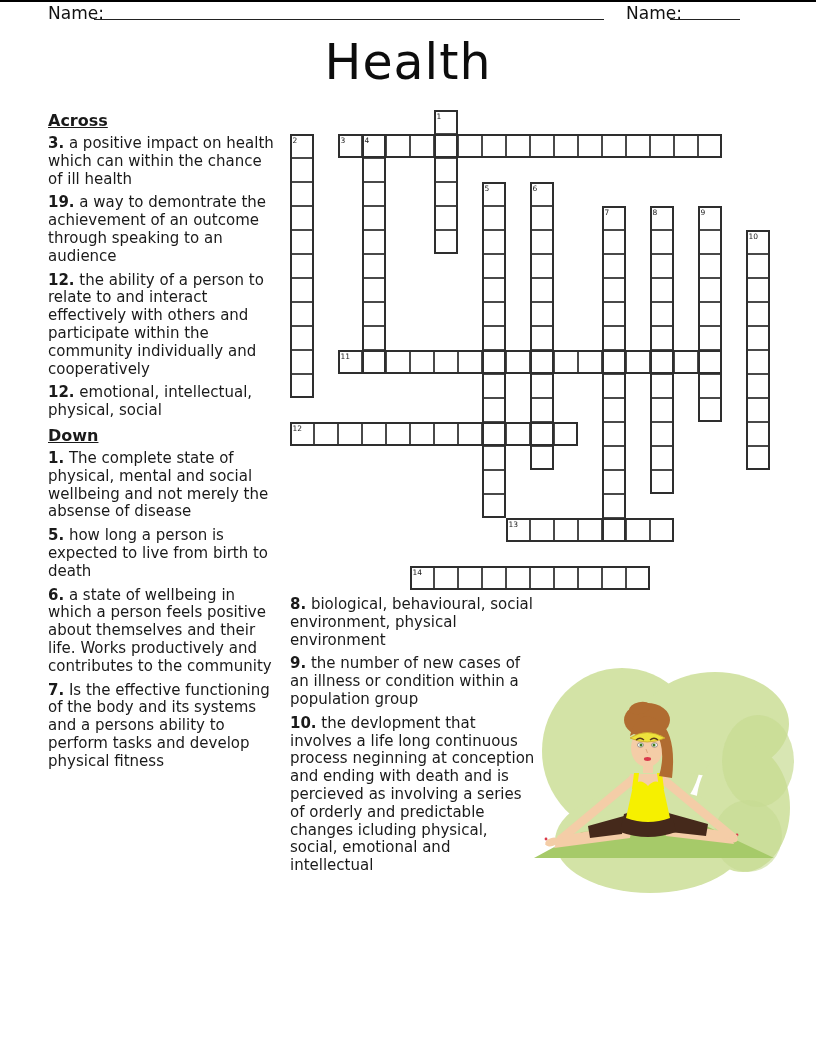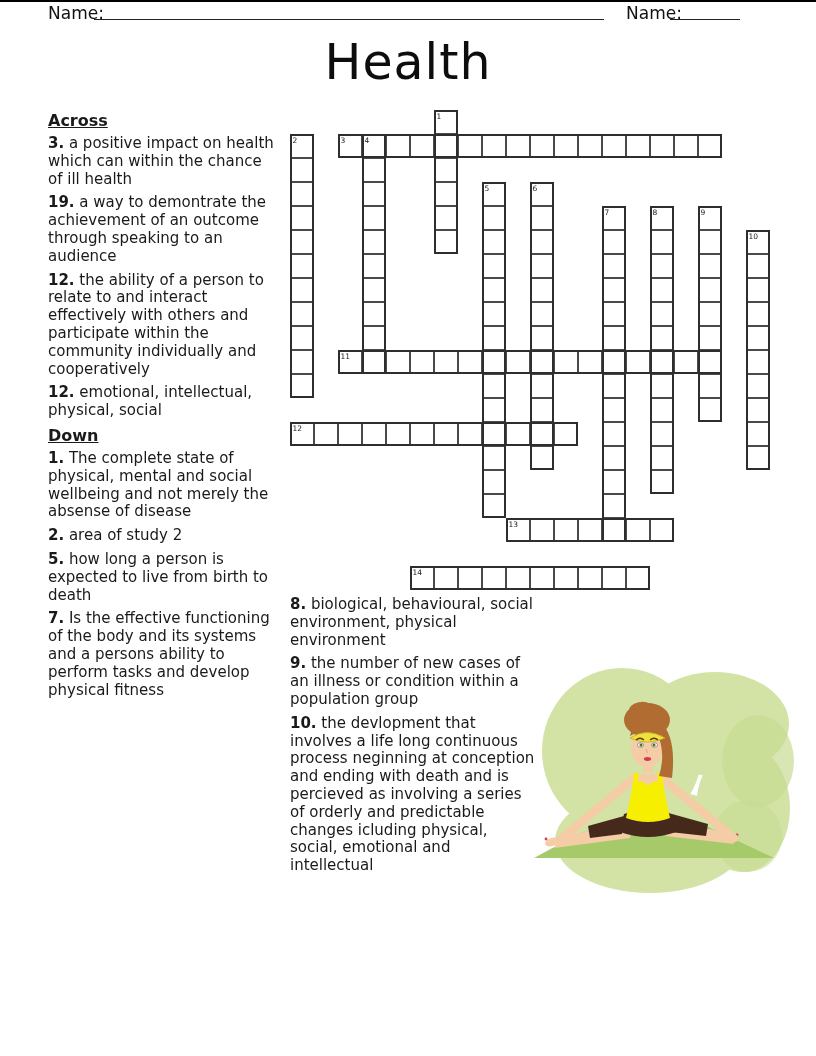--- a/index.html
+++ b/index.html
@@ -49,22 +49,22 @@
     <div class="clue-heading">Across</div>
     <div>
         <div class="clue"><b>3.</b><span> a positive impact on health which can within the chance of ill health</span></div>
         <div class="clue"><b>19.</b><span> a way to demontrate the achievement of an outcome through speaking to an audience</span></div>
         <div class="clue"><b>12.</b><span> the ability of a person to relate to and interact effectively with others and participate within the community individually and cooperatively</span></div>
         <div class="clue"><b>12.</b><span> emotional, intellectual, physical, social</span></div>
       </div>
     <div class="clue-heading down-heading">Down</div>
     <div>
         <div class="clue"><b>1.</b><span> The complete state of physical, mental and social wellbeing and not merely the absense of disease</span></div>
-        <div class="clue"><b>2.</b><span> area of study 2</span></div>
         <div class="clue"><b>5.</b><span> how long a person is expected to live from birth to death</span></div>
+        <div class="clue"><b>6.</b><span> a state of wellbeing in which a person feels positive about themselves and their life. Works productively and contributes to the community</span></div>
         <div class="clue"><b>7.</b><span> Is the effective functioning of the body and its systems and a persons ability to perform tasks and develop physical fitness</span></div>
       </div>
   </div>
 
   <div class="clues-right">
     <div>
         <div class="clue"><b>8.</b><span> biological, behavioural, social environment, physical environment</span></div>
         <div class="clue"><b>9.</b><span> the number of new cases of an illness or condition within a population group</span></div>
         <div class="clue"><b>10.</b><span> the devlopment that involves a life long continuous process neginning at conception and ending with death and is percieved as involving a series of orderly and predictable changes icluding physical, social, emotional and intellectual</span></div>
       </div>

